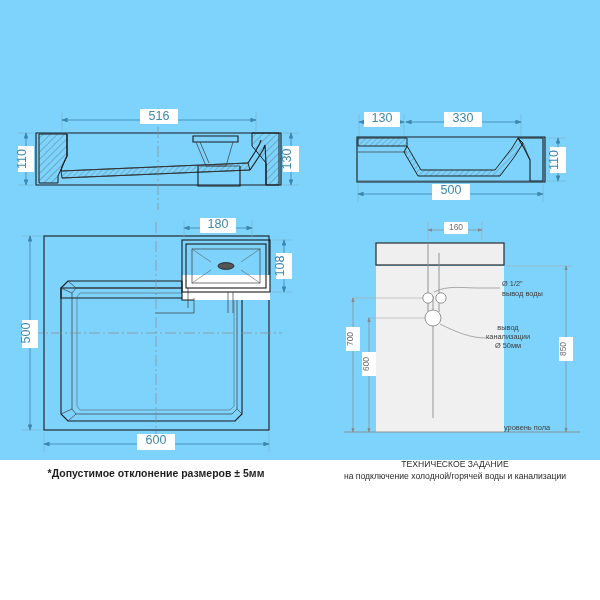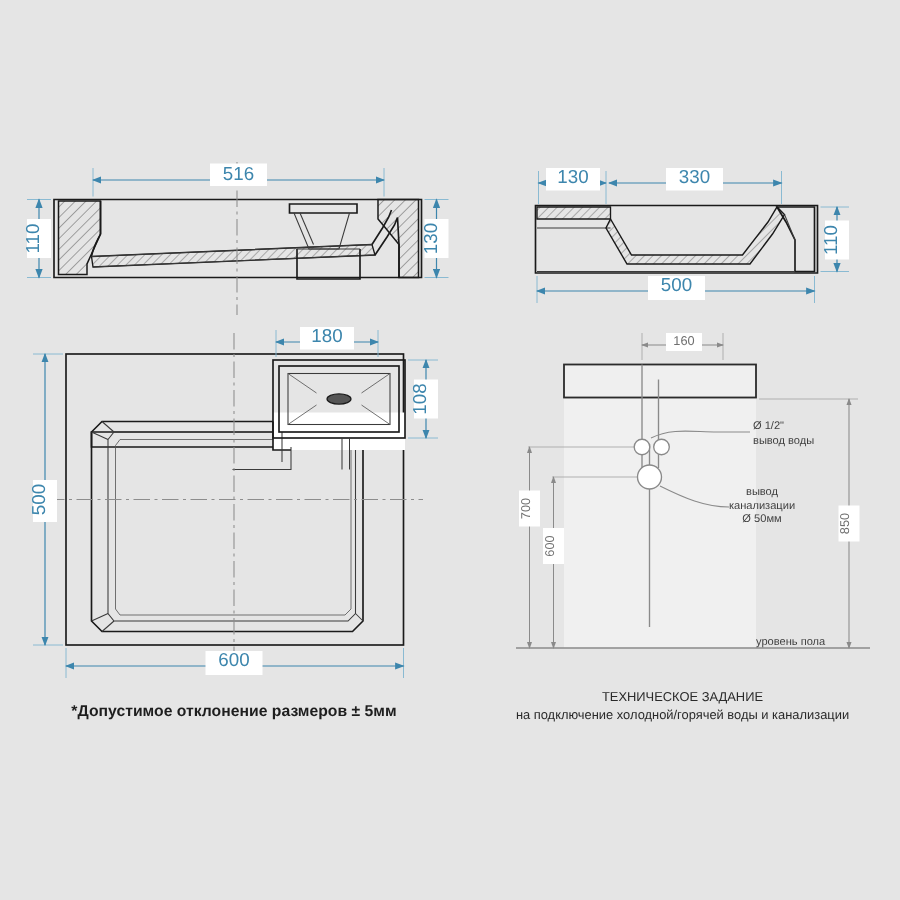--- a/index.html
+++ b/index.html
@@ -9,22 +9,22 @@
   }
   body {
     width: 600px;
     height: 600px;
     font-family: "Liberation Sans", sans-serif;
     overflow: hidden;
   }
   #sheet {
     position: relative;
     width: 600px;
-    height: 600px;
-    background: #e5e5e5;
+    height: 460px;
+    background: #7dd3fc;
   }
   svg.drawing {
     position: absolute;
     left: 0;
     top: 0;
     width: 600px;
     height: 600px;
   }
   
   .obj       { fill: none; stroke: #1a1a1a; stroke-width: 1.1; }

